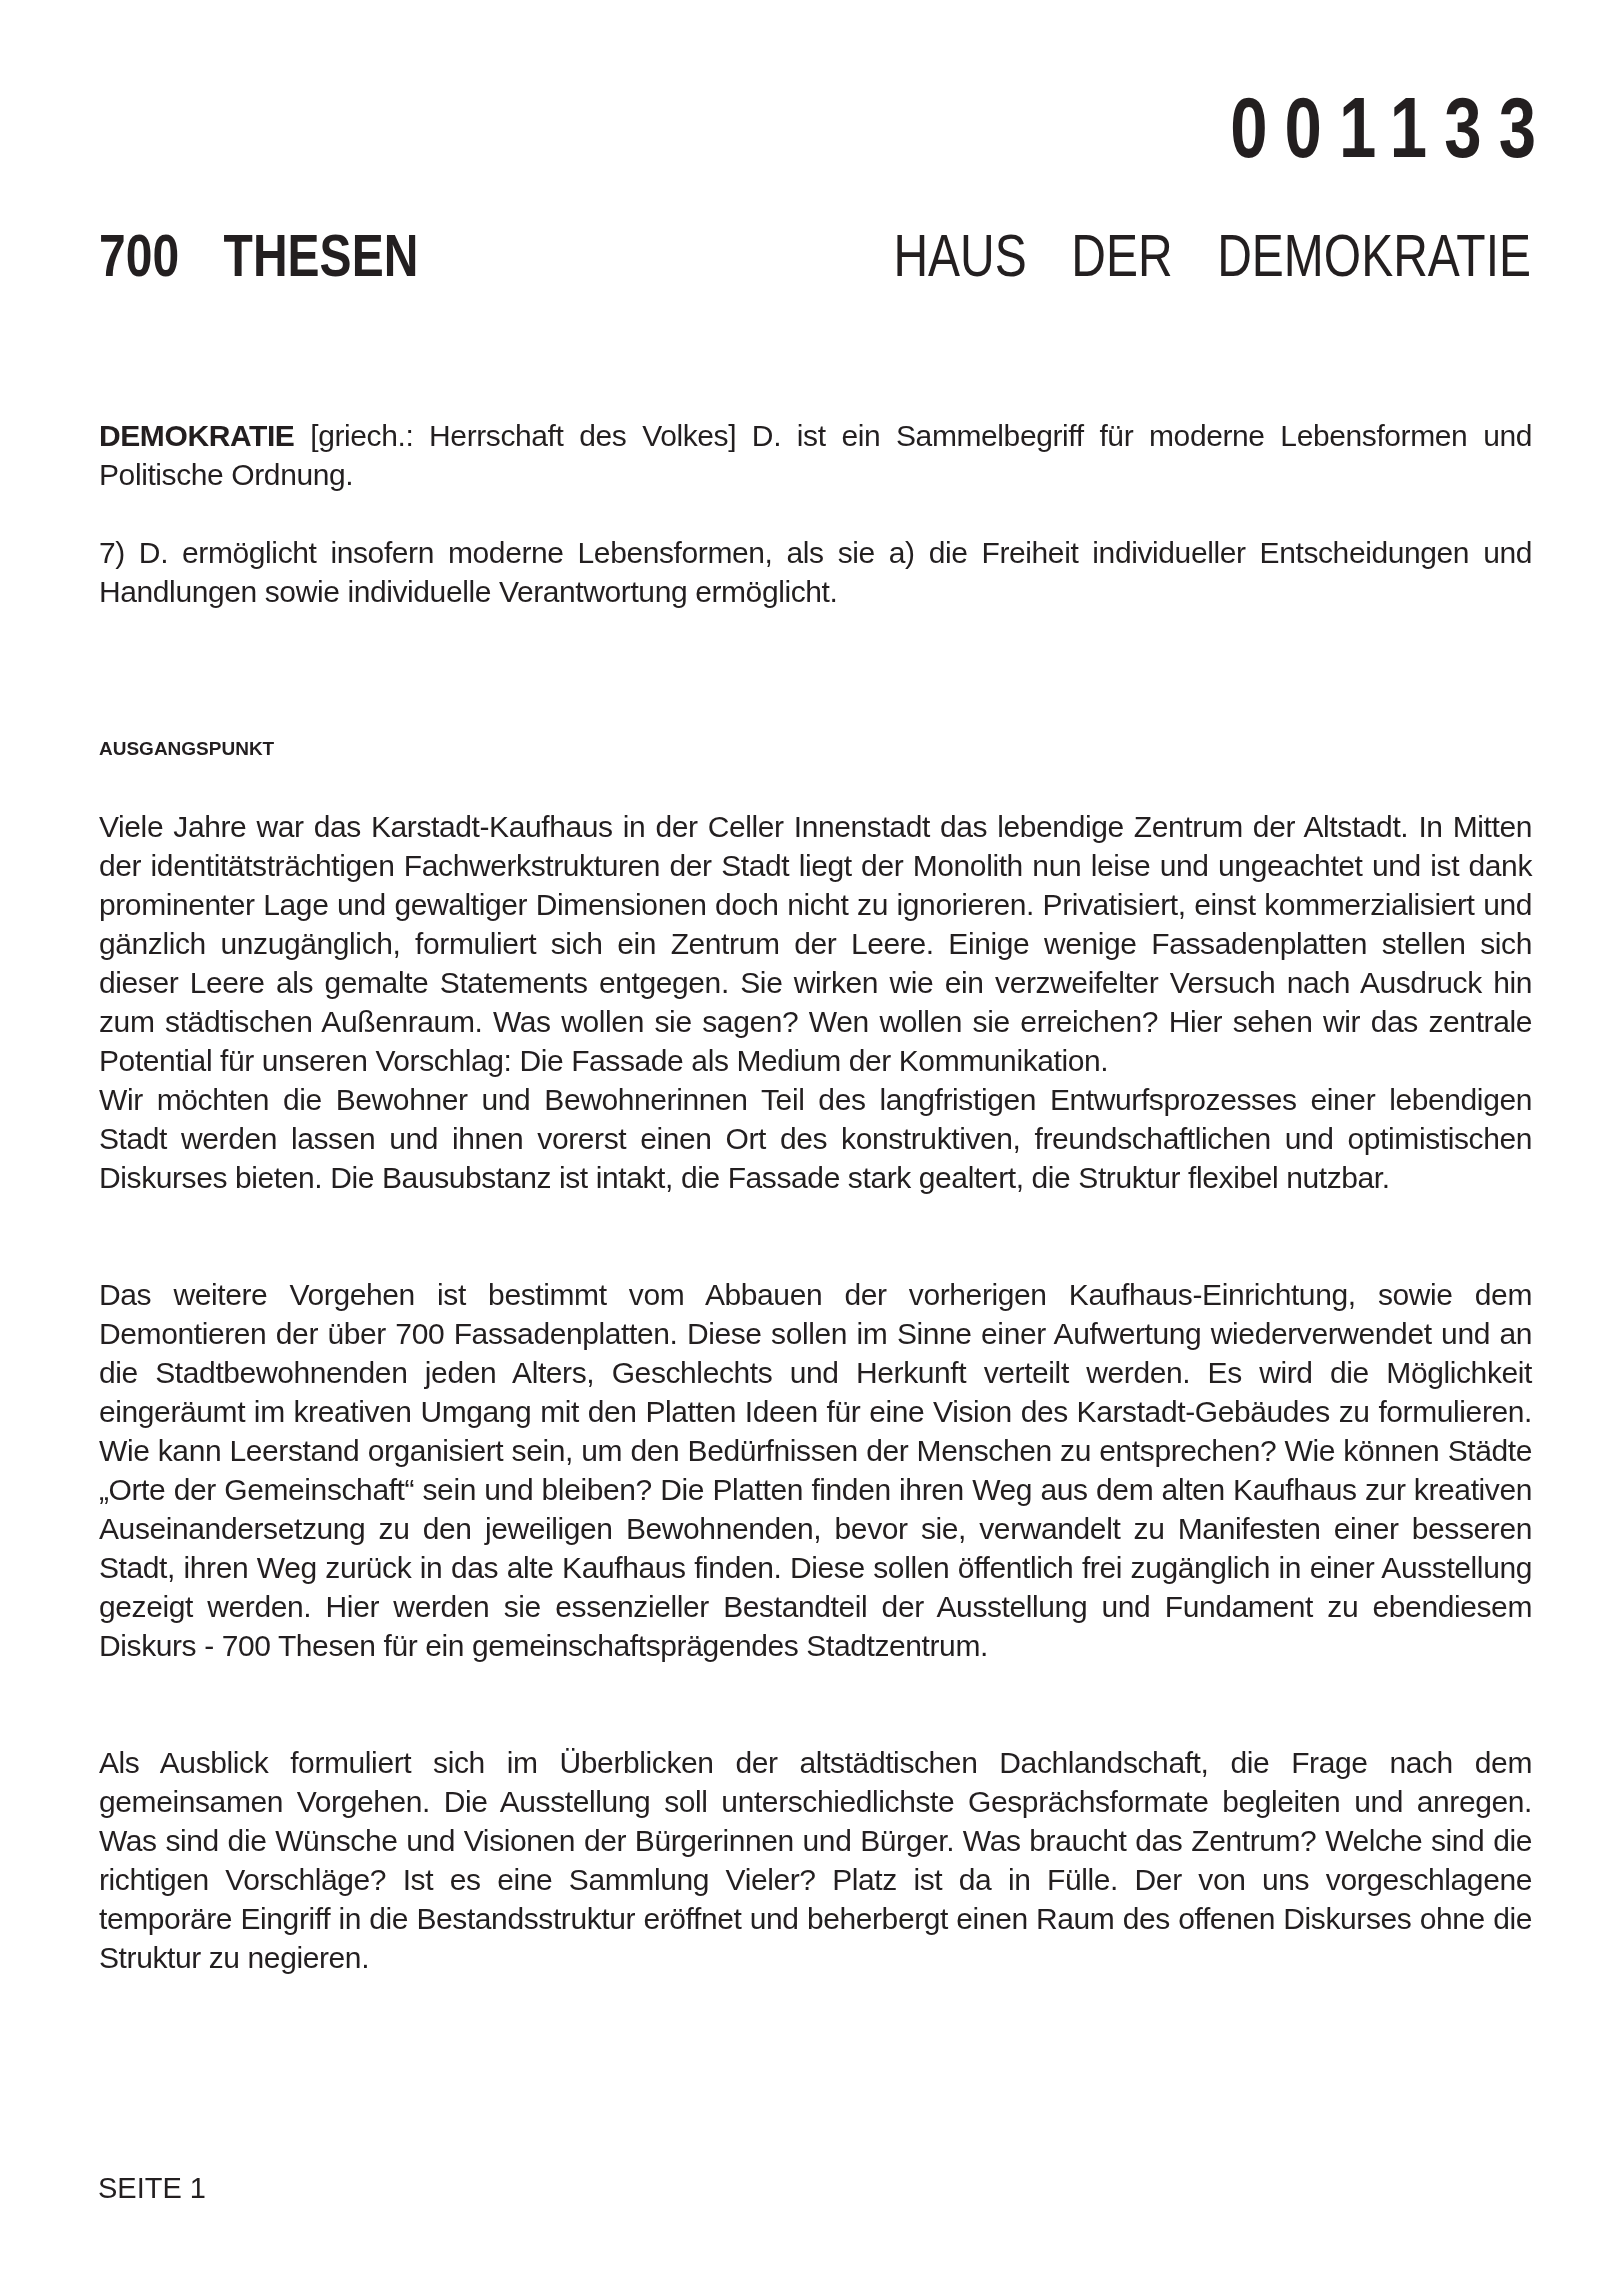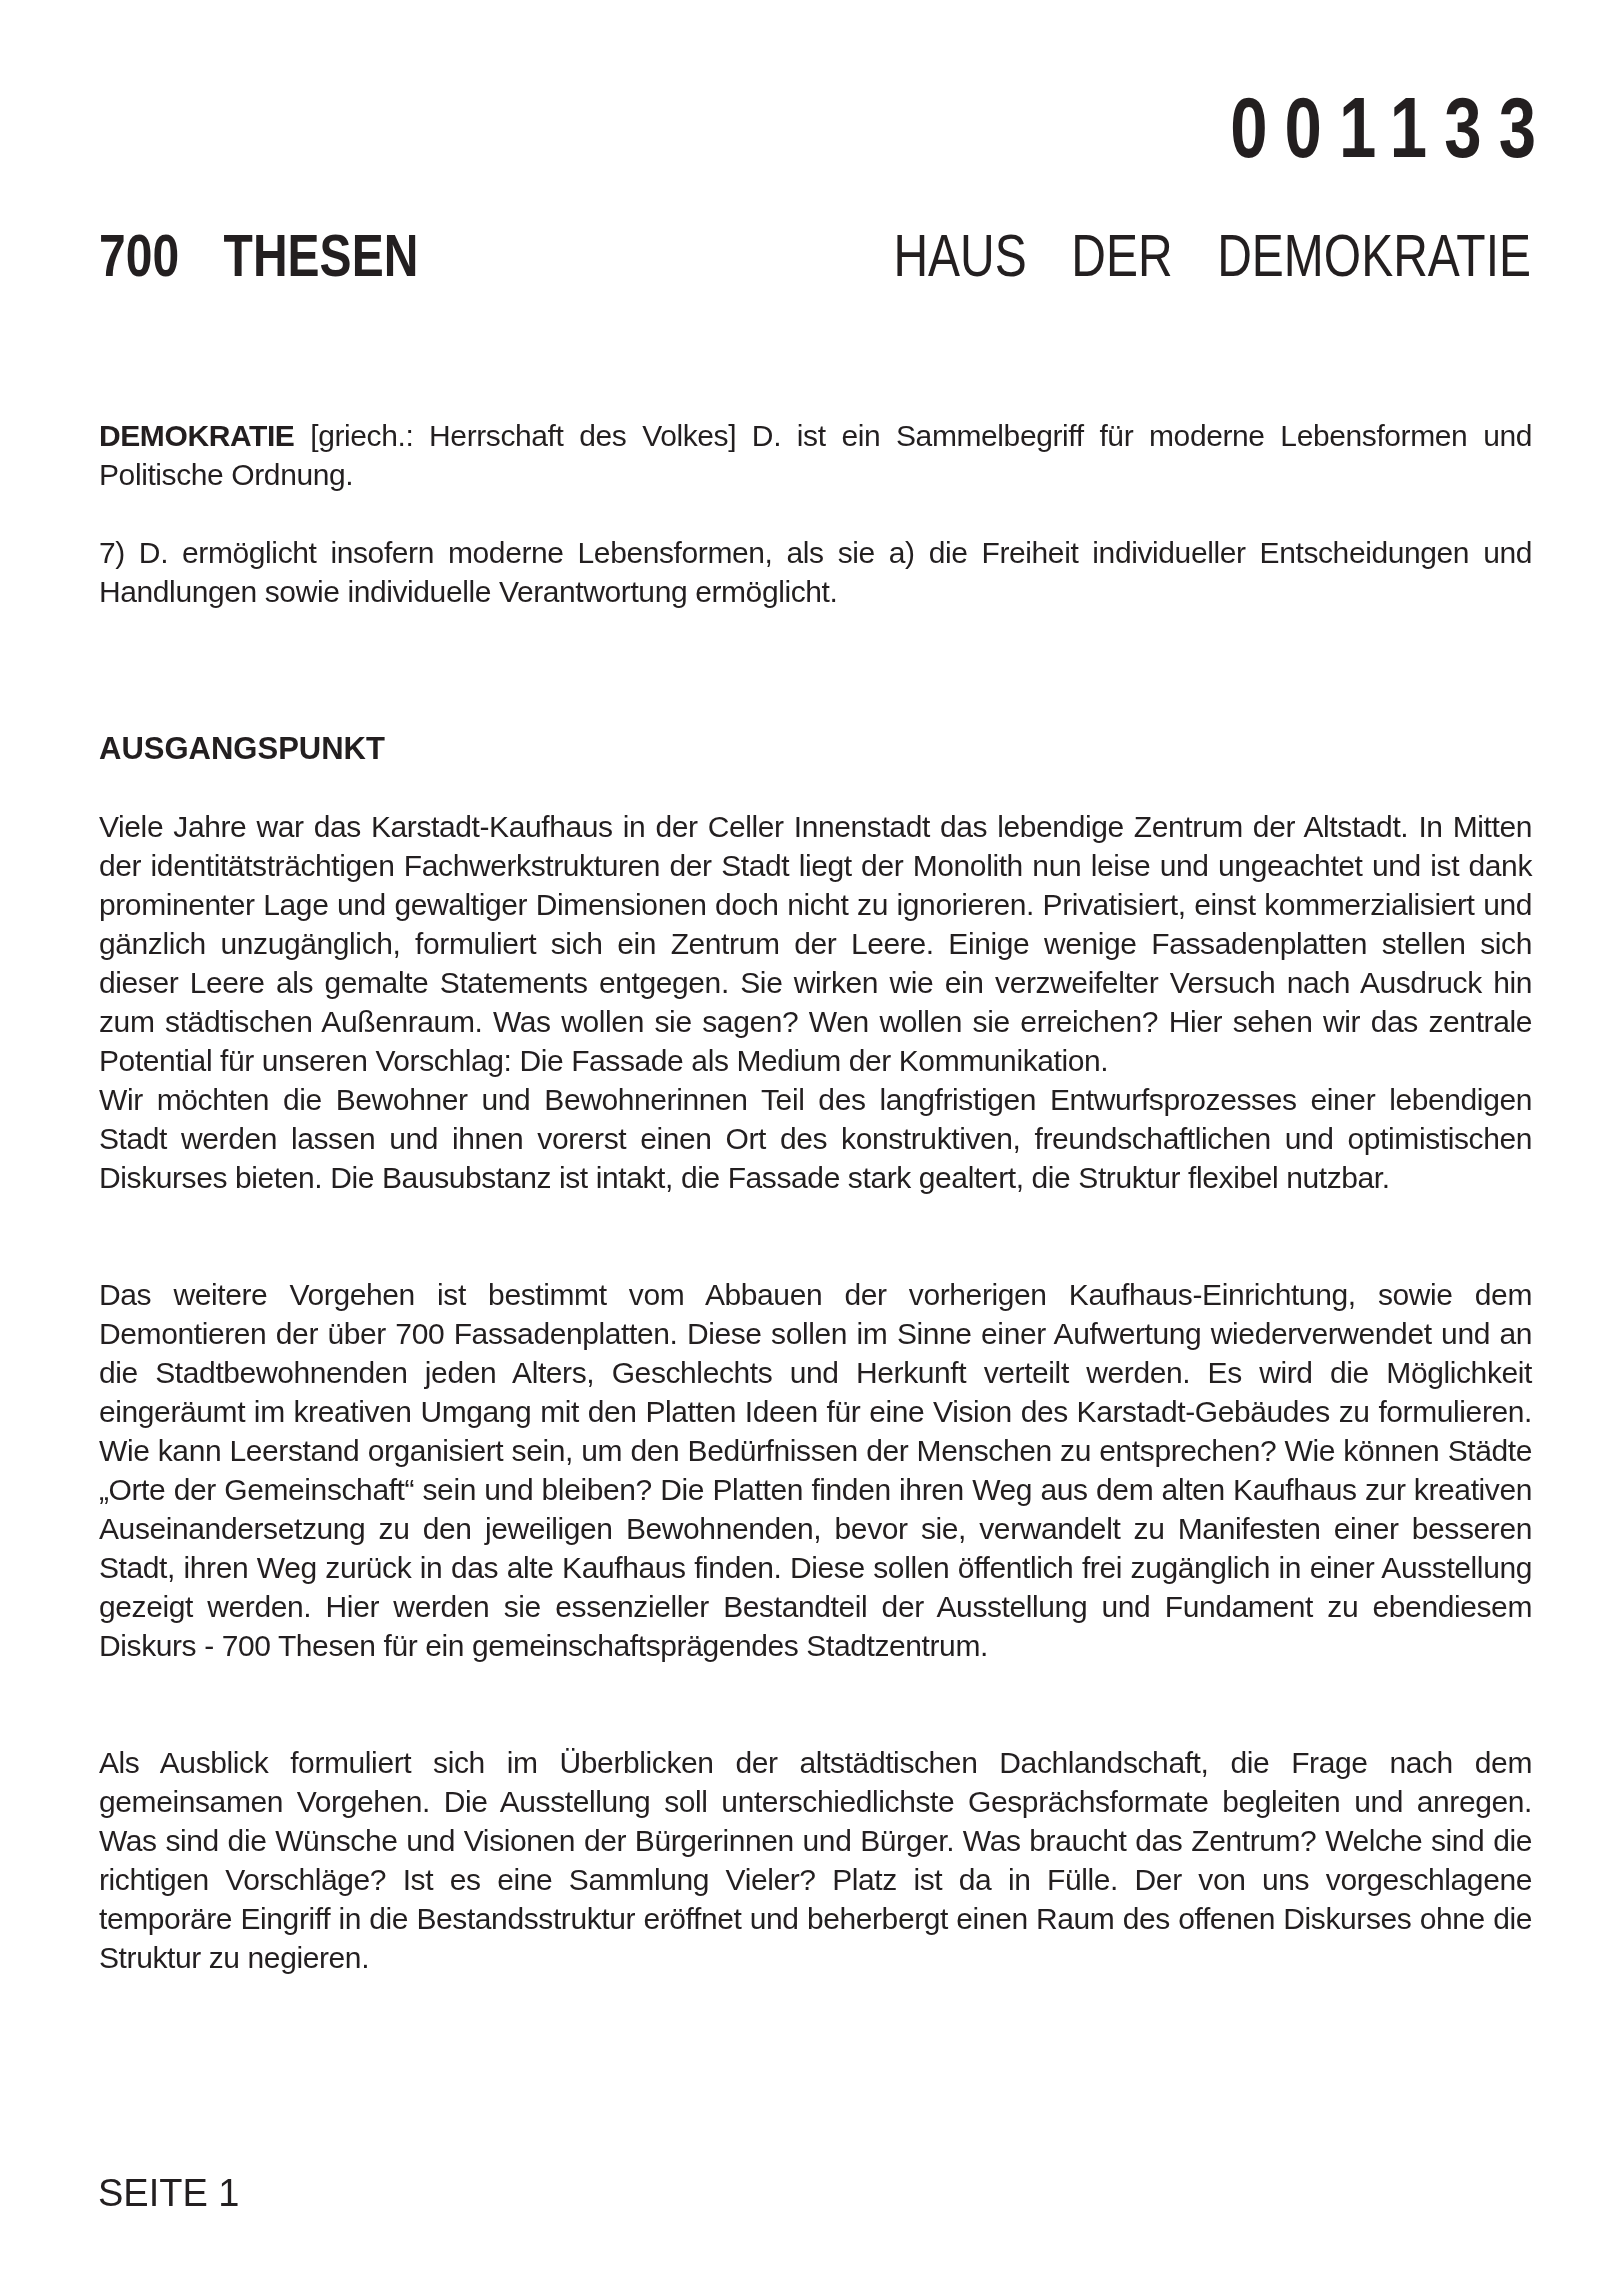--- a/index.html
+++ b/index.html
@@ -60,29 +60,29 @@
     margin: 0;
     text-align: justify;
     letter-spacing: -0.4px;
   }
   .content .gap-s { height: 39px; }
   .content .gap-m { height: 79px; }
   .lead-term { font-weight: bold; }
   .source { font-style: italic; color: #555555; }
   .section-heading {
     font-weight: bold;
-    font-size: 31px;
+    font-size: 19px;
     margin: 0;
     line-height: 39px;
   }
   .footer-page {
     position: absolute;
     left: 98px;
     top: 2174px;
-    font-size: 38px;
+    font-size: 29px;
     line-height: 1;
   }
 </style>
 </head>
 <body>
 
 <div class="page-number">001133</div>
 
 <div class="header-left">700 THESEN</div>
 <div class="header-right">HAUS DER DEMOKRATIE</div>

